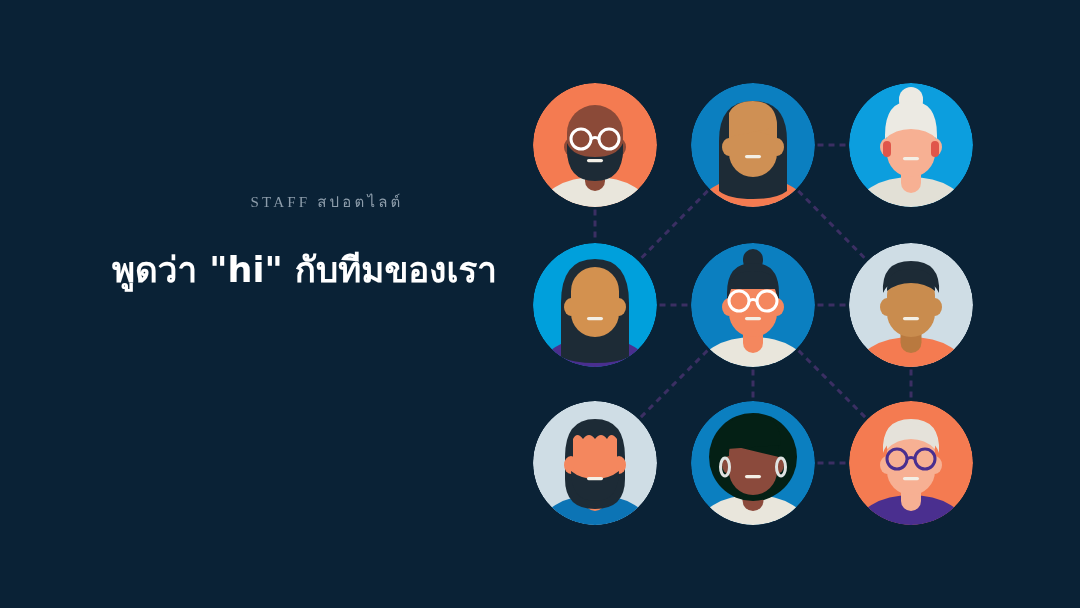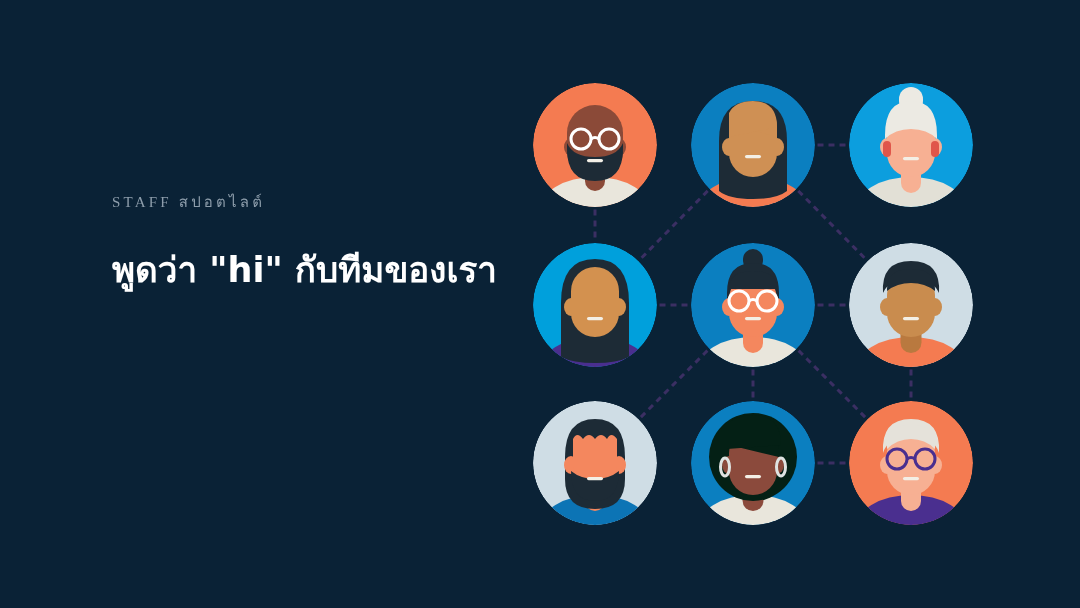--- a/index.html
+++ b/index.html
@@ -28,21 +28,21 @@
   #connectors{position:absolute;left:0;top:0;width:1080px;height:608px;}
   .avatar{position:absolute;width:124px;height:124px;border-radius:50%;overflow:hidden;}
   .avatar svg{display:block;width:124px;height:124px;}
 </style>
 </head>
 <body>
 
 <div id="slide" style="background: rgb(10, 34, 54);">
 
   <div id="text-block">
-    <p id="eyebrow" style="color: rgb(141, 157, 171);">STAFF สปอตไลต์</p>
+    <p id="eyebrow" style="color: rgb(141, 157, 171); text-align: center;">STAFF สปอตไลต์</p>
     <h1 id="headline" style="color: rgb(255, 255, 255);">พูดว่า "hi" กับทีมของเรา</h1>
   </div>
 
   <div id="avatar-grid">
     <svg id="connectors" viewBox="0 0 1080 608" xmlns="http://www.w3.org/2000/svg">
         <line x1="819" y1="145" x2="845" y2="145" stroke="#3b2f63" stroke-width="3" stroke-linecap="square" stroke-dasharray="3 8"></line>
         <line x1="595" y1="211" x2="595" y2="239" stroke="#3b2f63" stroke-width="3" stroke-linecap="square" stroke-dasharray="3 8"></line>
         <line x1="706.6253856381461" y1="191.96163479681405" x2="641.3746143618539" y2="258.03836520318595" stroke="#3b2f63" stroke-width="3" stroke-linecap="square" stroke-dasharray="3 8"></line>
         <line x1="799.3746143618539" y1="191.96163479681405" x2="864.6253856381461" y2="258.03836520318595" stroke="#3b2f63" stroke-width="3" stroke-linecap="square" stroke-dasharray="3 8"></line>
         <line x1="661" y1="305" x2="687" y2="305" stroke="#3b2f63" stroke-width="3" stroke-linecap="square" stroke-dasharray="3 8"></line>

